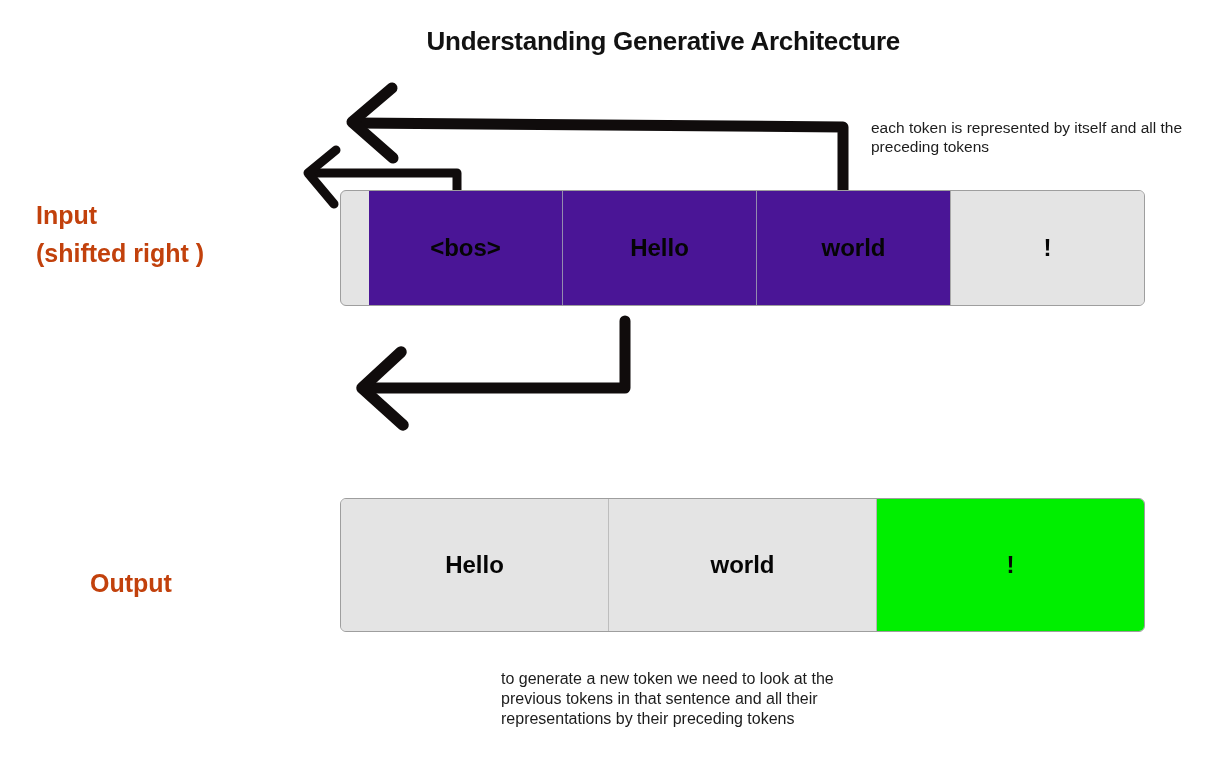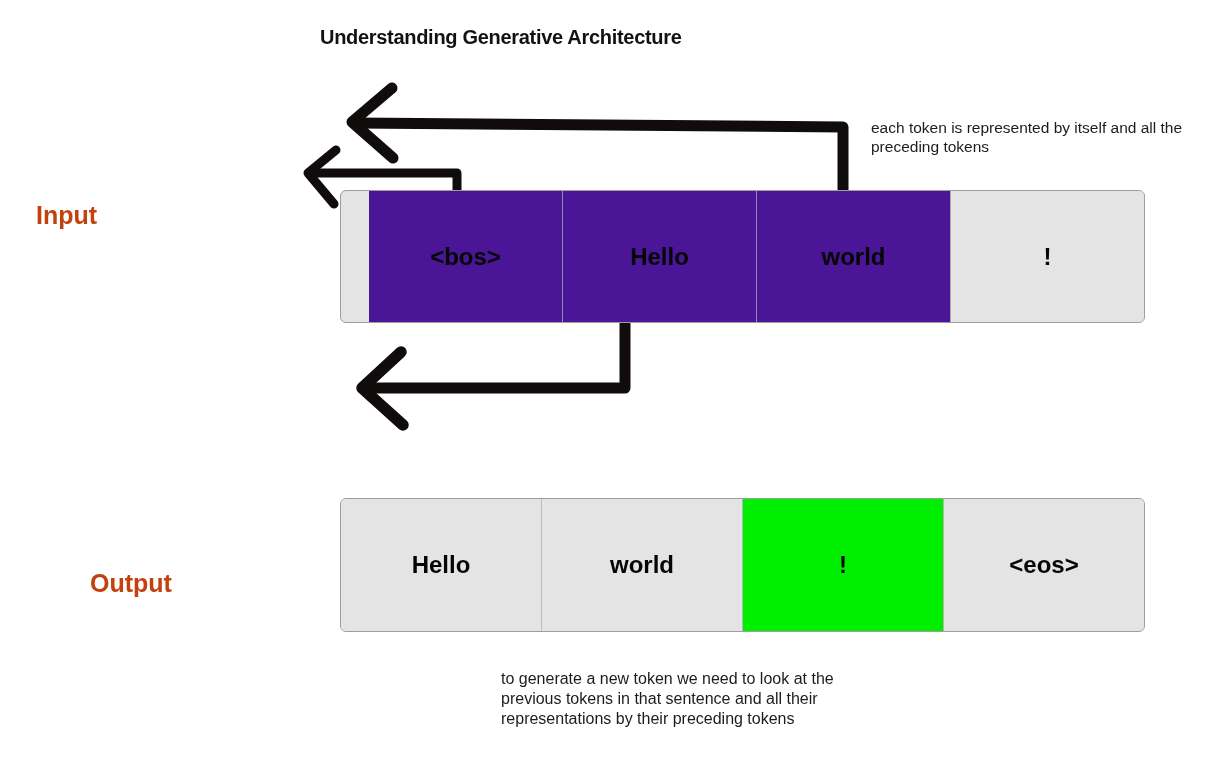--- a/index.html
+++ b/index.html
@@ -3,39 +3,39 @@
 <meta charset="utf-8">
 <style>
   html,body{margin:0;padding:0;}
   body{
     width:1214px;height:763px;position:relative;background:#ffffff;
     font-family:"Liberation Sans","DejaVu Sans",sans-serif;color:#111;
     overflow:hidden;
   }
   .abs{position:absolute;}
   .title{
-    left:320px;top:26px;width:580px;text-align:left;
-    font-size:20px;font-weight:bold;letter-spacing:-0.3px;color:#121212;
+    left:320px;top:26px;width:580px;text-align:right;
+    font-size:26px;font-weight:bold;letter-spacing:-0.3px;color:#121212;
   }
   .side-label{
     font-size:25px;font-weight:bold;color:#c2410c;line-height:38px;white-space:pre;
   }
   .input-label{left:36px;top:196px;}
   .output-label{left:90px;top:564px;text-align:right;}
   .note{
     font-size:15.5px;color:#1c1c1c;line-height:1.25;
   }
   .note-top{left:871px;top:118px;width:345px;}
   .note-bottom{left:501px;top:669px;width:335px;font-size:16px;}
   .token-row{
     left:340px;width:805px;display:flex;box-sizing:border-box;
     border:1.5px solid #9e9e9e;border-radius:6px;overflow:hidden;
     background:#e4e4e4;
   }
-  .row-input{top:190px;height:133px;padding-left:28px;}
+  .row-input{top:190px;height:116px;padding-left:28px;}
   .row-output{top:498px;height:134px;}
   .cell{
     flex:1 1 0;display:flex;align-items:center;justify-content:center;
     font-size:24px;font-weight:bold;color:#050505;
     border-left:1.5px solid transparent;
   }
   .cell:first-child{border-left:none;}
   .cell.purple{background:#4a1596;}
   .cell.gray{background:#e4e4e4;}
   .cell.green{background:#00ef00;}
@@ -63,32 +63,31 @@
     <polyline class="arrow-stroke" stroke-width="9" points="457,192 457,173 313,173"></polyline>
     <polyline class="arrow-stroke" stroke-width="9" points="336,150 308,173 334,204"></polyline>
   </g>
 
   <g>
     <polyline class="arrow-stroke" stroke-width="11" points="625,321 625,388 367,388"></polyline>
     <polyline class="arrow-stroke" stroke-width="11.5" points="401,352 362,388 403,425"></polyline>
   </g>
 </svg>
 
-<div class="abs side-label input-label"><span>Input</span><br></div>
+<div class="abs side-label input-label"><span>Input</span><br><span>(shifted right )</span></div>
 
 <div class="abs side-label output-label">Output</div>
 
 <div class="abs token-row row-input">
   <div class="cell purple">&lt;bos&gt;</div>
   <div class="cell purple">Hello</div>
   <div class="cell purple">world</div>
   <div class="cell gray">!</div>
 </div>
 
 <div class="abs token-row row-output">
   <div class="cell gray">Hello</div>
   <div class="cell gray">world</div>
   <div class="cell green">!</div>
-  <div class="cell gray">&lt;eos&gt;</div>
 </div>
 
 <div class="abs note note-top">each token is represented by itself and all the preceding tokens</div>
 <div class="abs note note-bottom">to generate a new token we need to look at the previous tokens in that sentence and all their representations by their preceding tokens</div>
 
 </body></html>

